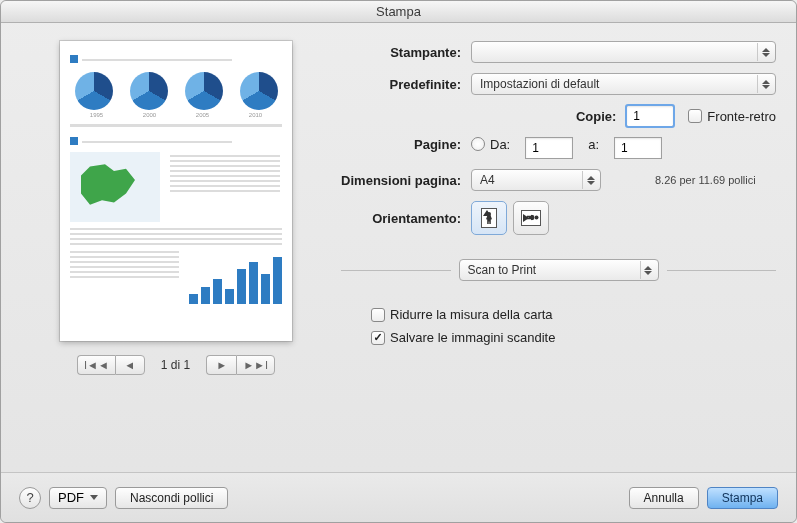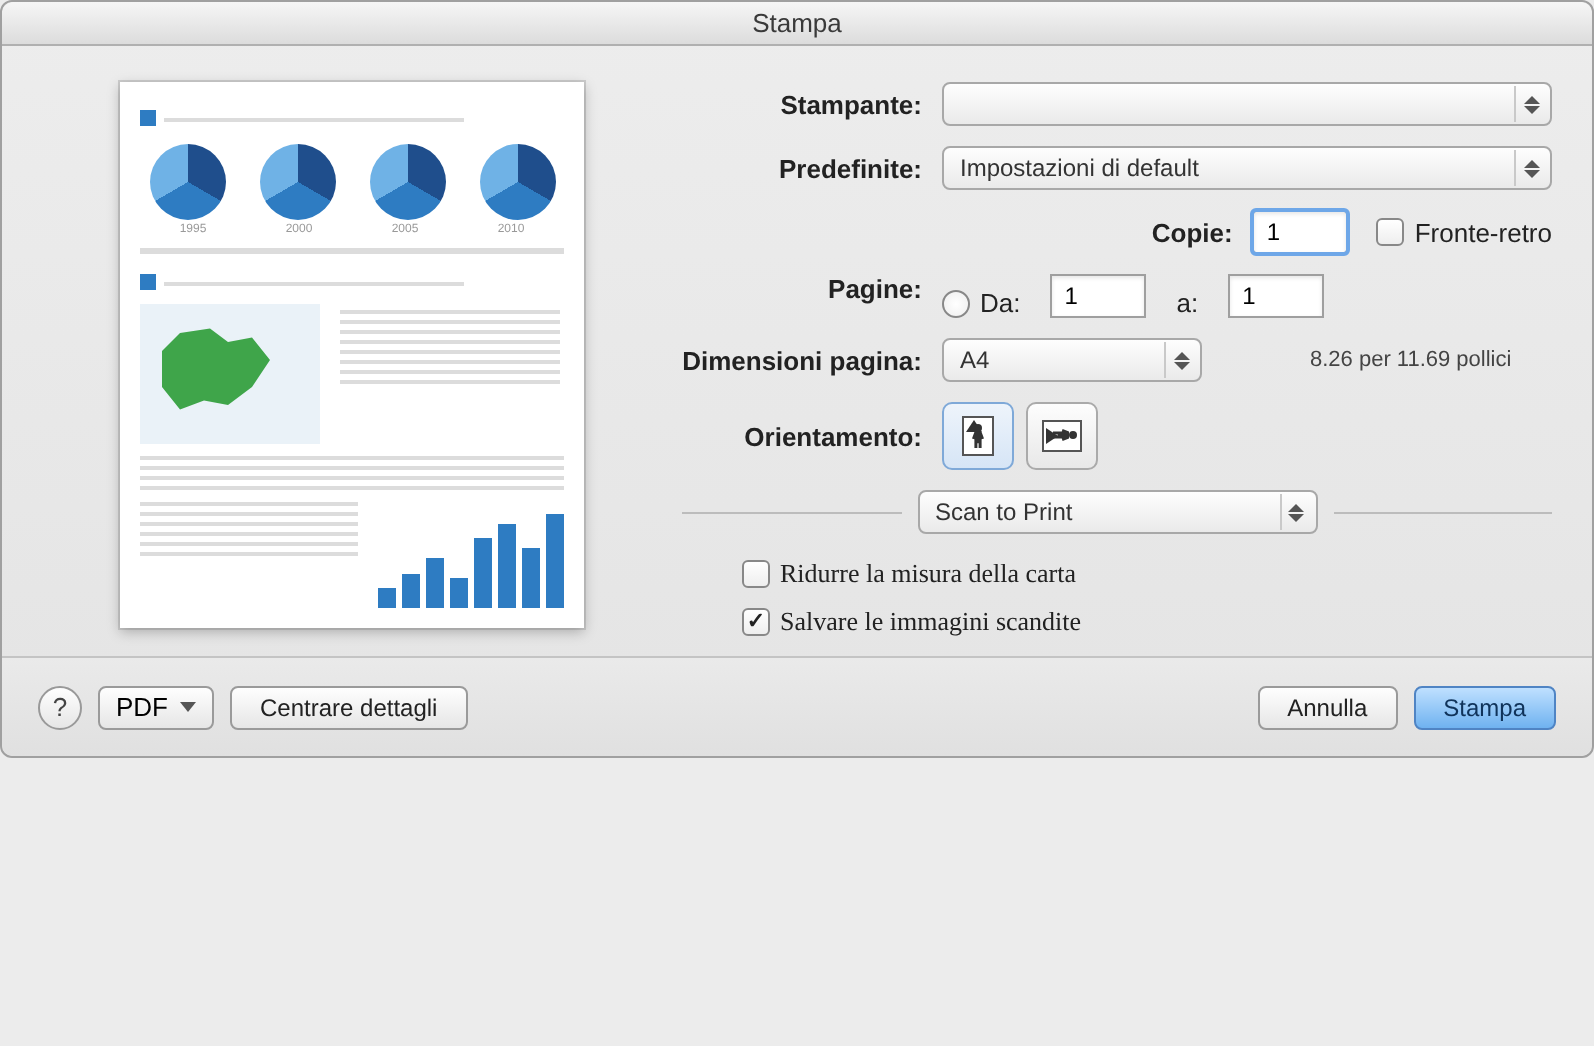--- a/index.html
+++ b/index.html
@@ -6,21 +6,21 @@
 body {
   font-family: "Lucida Grande", "Helvetica Neue", Arial, sans-serif;
   font-size: 13px;
   background: #ececec;
   width: 797px;
   height: 523px;
   overflow: hidden;
 }
 .window {
   width: 797px;
-  height: 379px;
+  height: 523px;
   background: linear-gradient(#ededed, #e4e4e4);
   border: 1px solid #a0a0a0;
   border-radius: 6px;
   position: relative;
 }
 .titlebar {
   height: 22px;
   line-height: 22px;
   text-align: center;
   font-size: 13px;
@@ -121,21 +121,21 @@
 .orient-btn.active { background:linear-gradient(#eef4fb,#d6e5f6); border-color:#7fa9d8; }
 .orient-pg { width:16px; height:20px; border:1px solid #555; background:#fff; position:relative;}
 .orient-pg.land { width:20px; height:16px; }
 .orient-pg .man { position:absolute; left:4px; top:3px; width:6px; height:13px; }
 .orient-pg .man::before { content:""; position:absolute; left:1px; top:0; width:4px; height:4px; background:#333; border-radius:50%;}
 .orient-pg .man::after { content:""; position:absolute; left:0; top:4px; width:6px; height:8px; background:#333; clip-path: polygon(20% 0,80% 0,100% 40%,80% 45%,80% 100%,55% 100%,55% 70%,45% 70%,45% 100%,20% 100%,20% 45%,0 40%);}
 .orient-pg .arr { position:absolute; left:1px; top:1px; width:0; height:0; border-left:4px solid transparent; border-right:4px solid transparent; border-bottom:6px solid #333;}
 .sep-row { display:flex; align-items:center; margin:8px 0 12px 0; }
 .sep-line { flex:1; height:1px; background:#bcbcbc; }
 .options-block { margin-left: 30px; }
-.options-block .chk { display:flex; margin-bottom:8px;font-family:Liberation Serif, serif; }
+.options-block .chk { display:flex; margin-bottom:8px; }
 
 .footer {
   position:absolute; left:0; right:0; bottom:0; height:50px;
   border-top:1px solid #c4c4c4;
   display:flex; align-items:center; padding:0 18px;
   background: linear-gradient(#eaeaea,#e0e0e0);
   border-radius:0 0 6px 6px;
 }
 .help-btn {
   width:22px; height:22px; border-radius:50%; border:1px solid #999;
@@ -253,21 +253,21 @@
         <div class="row-label">Copie:</div>
         <input class="textin copies-in" value="1" style="">
         <label class="chk" style="margin-left:14px;">
           <span class="chkbox"></span>
           <span>Fronte-retro</span>
         </label>
       </div>
       <div class="row" style="align-items:flex-start;">
         <div class="row-label">Pagine:</div>
         <div>
-          <label class="radio" style="display:flex; align-items:flex-end;">
+          <label class="radio" style="display:flex; align-items:flex-start;">
             <span class="rdot"></span>
             <span>Da:</span>
             <input class="textin small-num" style="margin: 0px 10px;" value="1">
             <span>a:</span>
             <input class="textin small-num" style="margin-left: 10px;" value="1">
           </label>
         </div>
       </div>
 
       <div class="row" style="margin-top:10px;">
@@ -293,21 +293,21 @@
         <div class="orient-btn">
           <div class="orient-pg land">
               <span class="arr" style="transform:rotate(90deg); left:0; top:4px;"></span>
               <span class="man" style="transform:rotate(90deg); left:7px; top:0;"></span>
             </div>
         </div>
       </div>
 
       <div class="sep-row">
         <div class="476 sep-line"></div>
-        <div class="select" style="width:200px; margin:0 8px;">
+        <div class="select" style="width:200px; margin:14px 8px;">
           <span>Scan to Print</span>
           <span class="arrows">
               <span class="sar up"></span>
               <span class="sar dn"></span>
             </span>
         </div>
         <div class="sep-line"></div>
       </div>
 
       <div class="options-block">
@@ -322,18 +322,18 @@
       </div>
     </div>
   </div>
 
   <div class="footer">
     <div class="help-btn">?</div>
     <div class="pdf-menu">
       <span>PDF</span>
       <span class="tri"></span>
     </div>
-    <div class="push-btn">Centrare dettagli</div>
+    <div class="push-btn">Nascondi pollici</div>
     <div class="spacer"></div>
     <div class="push-btn" style="margin-right:8px;">Annulla</div>
     <div class="push-btn default">Stampa</div>
   </div>
 </div>
 
 </body></html>

